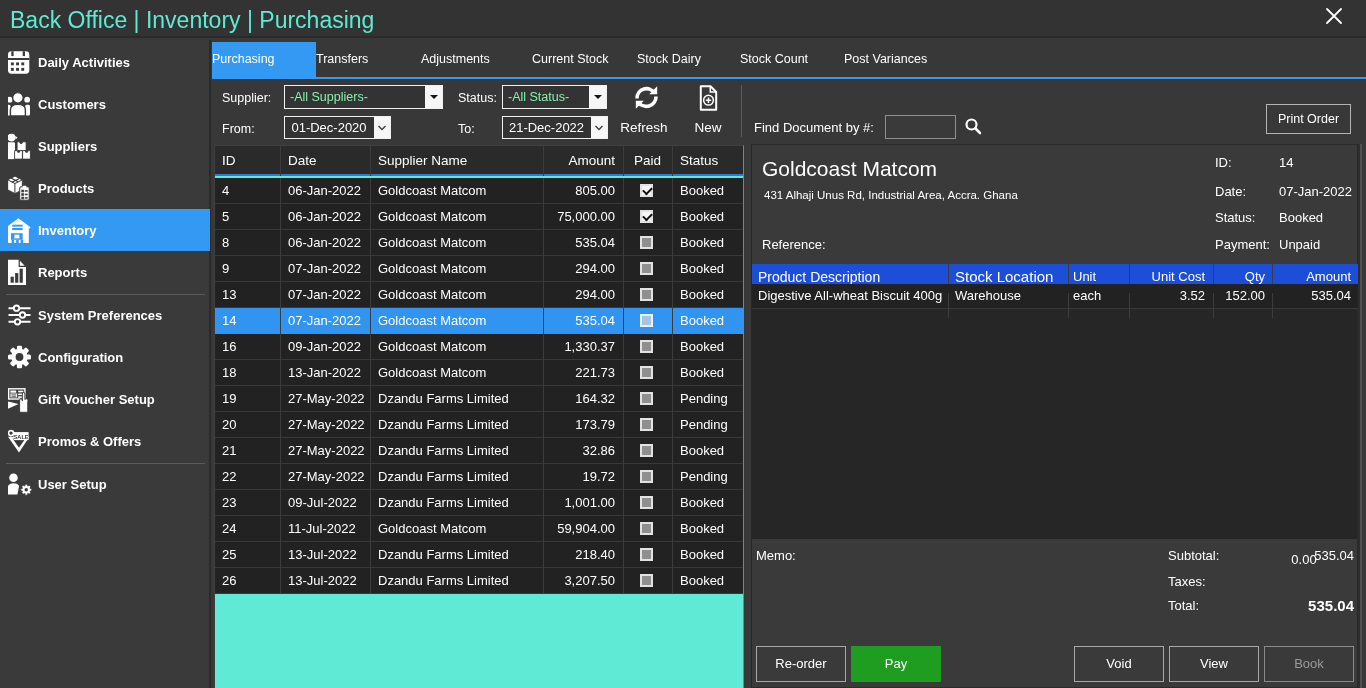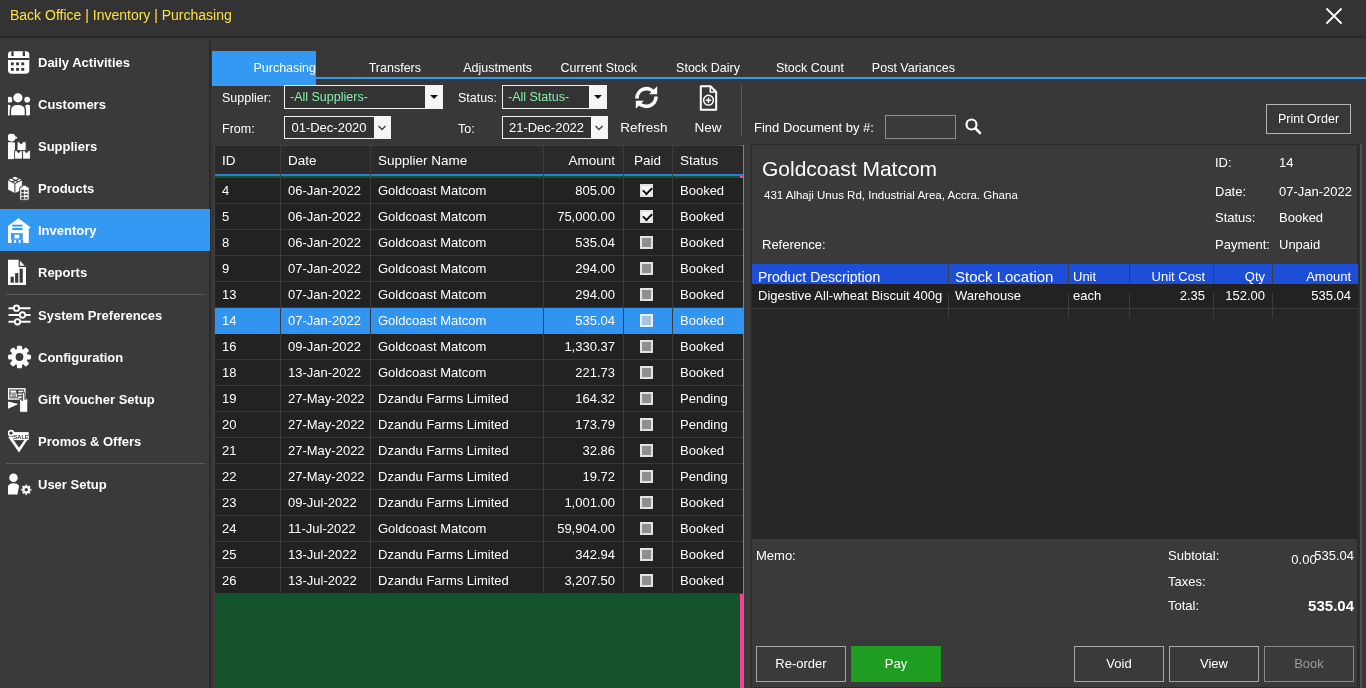--- a/index.html
+++ b/index.html
@@ -1,48 +1,48 @@
 <!DOCTYPE html>
 <html><head>
 <meta charset="utf-8">
 <style>
 *{margin:0;padding:0;box-sizing:border-box}
 html,body{width:1366px;height:688px;overflow:hidden}
 body{background:#383838;font-family:"Liberation Sans",sans-serif;color:#fff;position:relative}
 .abs{position:absolute}
 
 #titlebar{position:absolute;left:0;top:0;width:1366px;height:38px;background:#333333;border-bottom:2px solid #2a2a2a}
-#titletext{position:absolute;left:10px;top:7px;font-size:14px;color:#fde047;letter-spacing:0px}
+#titletext{position:absolute;left:10px;top:7px;font-size:23px;color:#5eead4;letter-spacing:0px}
 #closex{position:absolute;left:1324px;top:6px;width:20px;height:20px}
 
 #sidebar{position:absolute;left:0;top:40px;width:211px;height:648px;background:#3a3a3a;border-right:2px solid #2a2a2a}
 .mi{position:absolute;left:0;width:210px;height:42px}
 .mi .ictn{position:absolute;left:8px;top:50%;transform:translateY(-50%);width:24px;height:27px;display:flex;align-items:center}
 .mi .lbl{position:absolute;left:38px;top:50%;transform:translateY(-50%);font-size:13px;font-weight:bold;color:#fff;white-space:nowrap}
 .mi.sel{background:#3399f2}
 .sep{position:absolute;left:6px;width:199px;height:1px;background:#5a5a5a}
 
-.tab{position:absolute;top:51px;height:35px;line-height:35px;text-align:right;font-size:12.5px;color:#fff}
+.tab{position:absolute;top:42px;height:35px;line-height:35px;text-align:left;font-size:12.5px;color:#fff}
 .tab.sel{background:#3399f2}
 #tabline{position:absolute;left:212px;top:77px;width:1154px;height:2px;background:#3399f2}
 
 .flabel{position:absolute;font-size:12.5px;color:#fff;white-space:nowrap}
 .combo{position:absolute;height:24px;background:#333333;border:1px solid #f0f0f0}
 .combo .ctext{position:absolute;left:5px;top:4px;font-size:12.5px;color:#86efac;white-space:nowrap}
 .combo .cbtn{position:absolute;right:0;top:0;bottom:0;width:17px;background:#f6f6f6}
 .combo .cbtn:after{content:"";position:absolute;left:4.5px;top:9px;border-left:4px solid transparent;border-right:4px solid transparent;border-top:4.5px solid #141414}
 .dpick{position:absolute;height:23px;background:#333333;border:1px solid #f0f0f0}
 .dpick .dtext{position:absolute;left:0;right:17px;top:3px;font-size:13px;color:#fff;text-align:center;white-space:nowrap}
 .dpick .dbtn{position:absolute;right:0;top:0;bottom:0;width:16px;background:#f6f6f6}
 .dpick .dbtn svg{display:block}
 #vdiv1{position:absolute;left:741px;top:85px;width:1px;height:52px;background:#5a5a5a}
 #finputs{position:absolute;left:885px;top:115px;width:71px;height:24px;background:#3a3a3a;border:1px solid #8f8f8f}
 #printorder{position:absolute;left:1266px;top:104px;width:85px;height:30px;border:1px solid #b4b4b4;font-size:12.5px;color:#fff;text-align:center;line-height:28px}
 
-#ltable{position:absolute;left:214px;top:145px;width:530px;height:543px;background:#14532d;border-left:1px solid #404040;border-top:1px solid #404040;border-right:4px solid #ec4899}
+#ltable{position:absolute;left:214px;top:145px;width:530px;height:543px;background:#5eead4;border-left:1px solid #404040;border-top:1px solid #404040;border-right:1px solid #ec4899}
 #lhead{position:absolute;left:0;top:0;width:528px;height:30px;background:#2a2a2a;border-bottom:2px solid #2e7cd2}
 .lrow{position:absolute;left:0;width:528px;height:26px;background:#222222;border-bottom:1px solid #393939}
 .lrow.sel{background:#3094f0;border-bottom:1px solid #3094f0}
 .lrow.sel .cb{background:#a9c3e2;border-color:#e8f0fa}
 .lc{position:absolute;top:0;height:100%;font-size:13px;line-height:25px;color:#fff;white-space:nowrap}
 .lh{font-size:13.5px;line-height:29px}
 .vg{position:absolute;top:0;width:1px;background:#3c3c3c}
 .cid{left:7px}.cdate{left:73px}.csup{left:163px}
 .camt{left:328px;width:72px;text-align:right}
 .cst{left:465px}
@@ -464,21 +464,21 @@
         <span class="lc cdate">11-Jul-2022</span>
         <span class="lc csup">Goldcoast Matcom</span>
  <span class="lc camt">59,904.00</span>
         <span class="cb"></span>
         <span class="lc cst">Booked</span>
       </div>
       <div class="lrow" style="top:396px">
  <span class="lc cid">25</span>
         <span class="lc cdate">13-Jul-2022</span>
         <span class="lc csup">Dzandu Farms Limited</span>
- <span class="lc camt">342.94</span>
+ <span class="lc camt">218.40</span>
         <span class="cb"></span>
         <span class="lc cst">Booked</span>
       </div>
       <div class="lrow" style="top:422px">
  <span class="lc cid">26</span>
         <span class="lc cdate">13-Jul-2022</span>
         <span class="lc csup">Dzandu Farms Limited</span>
  <span class="lc camt">3,207.50</span>
         <span class="cb"></span>
         <span class="lc cst">Booked</span>
@@ -517,21 +517,21 @@
     <span class="pvg" style="left:196px;height:27px"></span>
       <span class="pvg" style="left:316px;height:27px"></span>
       <span class="pvg" style="left:377px;height:27px"></span>
       <span class="pvg" style="left:461px;height:27px"></span>
       <span class="pvg" style="left:520px;height:27px"></span>
   </div>
   <div id="prow">
     <span class="pc" style="left:6px">Digestive All-wheat Biscuit 400g</span>
     <span class="pc" style="left:203px">Warehouse</span>
     <span class="pc" style="left:321px">each</span>
-    <span class="pc" style="left:373px;width:80px;text-align:right">2.35</span>
+    <span class="pc" style="left:373px;width:80px;text-align:right">3.52</span>
     <span class="pc" style="left:463px;width:50px;text-align:right">152.00</span>
     <span class="pc" style="left:524px;width:75px;text-align:right">535.04</span>
   </div>
   <span class="pvg" style="left:196px;top:29px;height:25px"></span>
     <span class="pvg" style="left:316px;top:29px;height:25px"></span>
     <span class="pvg" style="left:377px;top:29px;height:25px"></span>
     <span class="pvg" style="left:461px;top:29px;height:25px"></span>
     <span class="pvg" style="left:520px;top:29px;height:25px"></span>
 </div>
 

